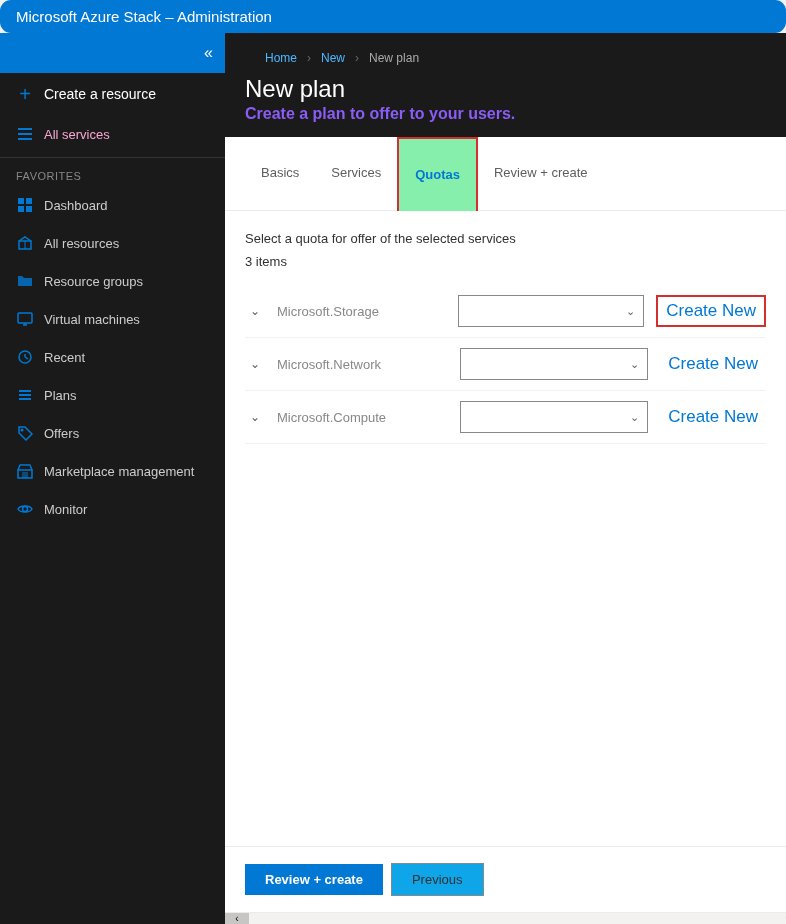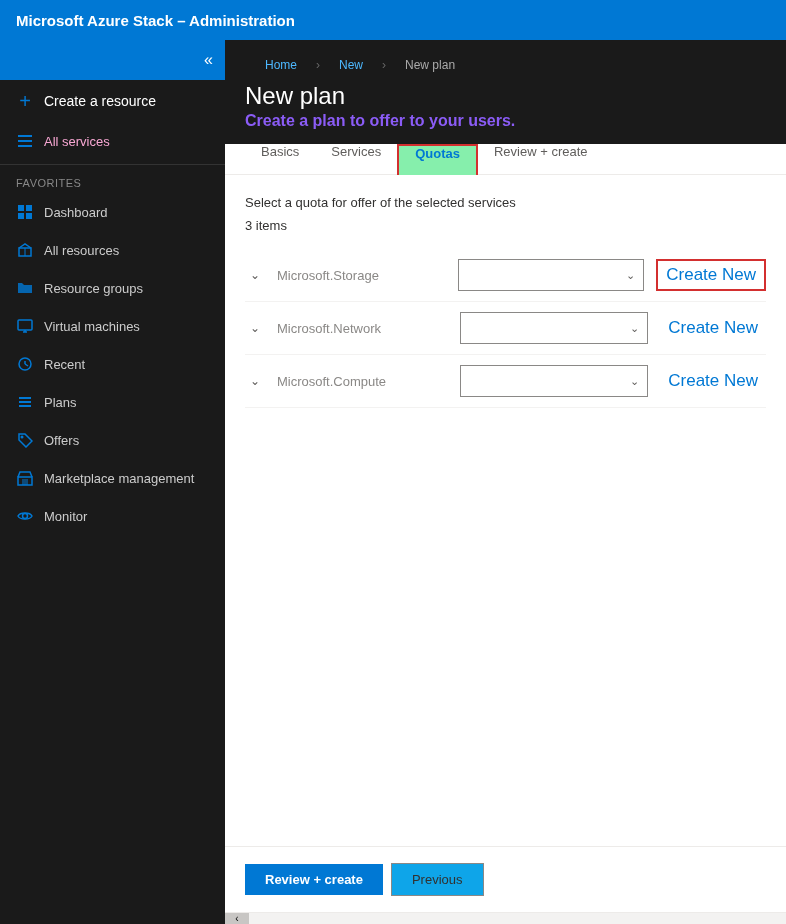--- a/index.html
+++ b/index.html
@@ -2,27 +2,28 @@
 <html><head>
   <meta charset="utf-8">
   <style>
     * { box-sizing: border-box; margin: 0; padding: 0; }
     body { font-family: 'Segoe UI', Arial, sans-serif; font-size: 13px; display: flex; flex-direction: column; height: 924px; width: 786px; overflow: hidden; background: #f3f2f1; }
 
     
     .top-bar {
       background: #0078d4;
       color: white;
-      height: 40px;
+      height: 33px;
       display: flex;
       align-items: center;
       padding: 0 16px;
       font-size: 15px;
-      font-weight: 700;
-      flex-shrink: 0;
+      font-weight: 400;
+      flex-shrink: 0;
+      border-radius: 11px;
     }
     .top-bar-title { color: white; font-size: 15px; }
 
     
     .main-layout {
       display: flex;
       flex: 1;
       overflow: hidden;
     }
 
@@ -119,38 +120,38 @@
       margin-top: 2px;
       font-weight: bold;
     }
 
     
     .breadcrumb {
       background: #1a1a1a;
       padding: 6px 20px 10px;
       display: flex;
       align-items: center;
-      gap: 19px;
+      gap: 10px;
       font-size: 12px;
       color: #aaa;
     }
     .breadcrumb a { color: #4db8ff; text-decoration: none; }
     .breadcrumb-sep { color: #666; }
 
     
     .tabs-container {
       background: white;
       border-bottom: 1px solid #edebe9;
       padding: 0 20px;
       display: flex;
       gap: 0;
       flex-shrink: 0;
     }
     .tab {
-      padding: 0 16px;
+      padding: 28px 16px;
       cursor: pointer;
       font-size: 13px;
       color: #605e5c;
       border-bottom: 2px solid transparent;
       white-space: nowrap;
     }
     .tab.active {
       color: #0078d4;
       border-bottom: 2px solid #0078d4;
       font-weight: 600;

